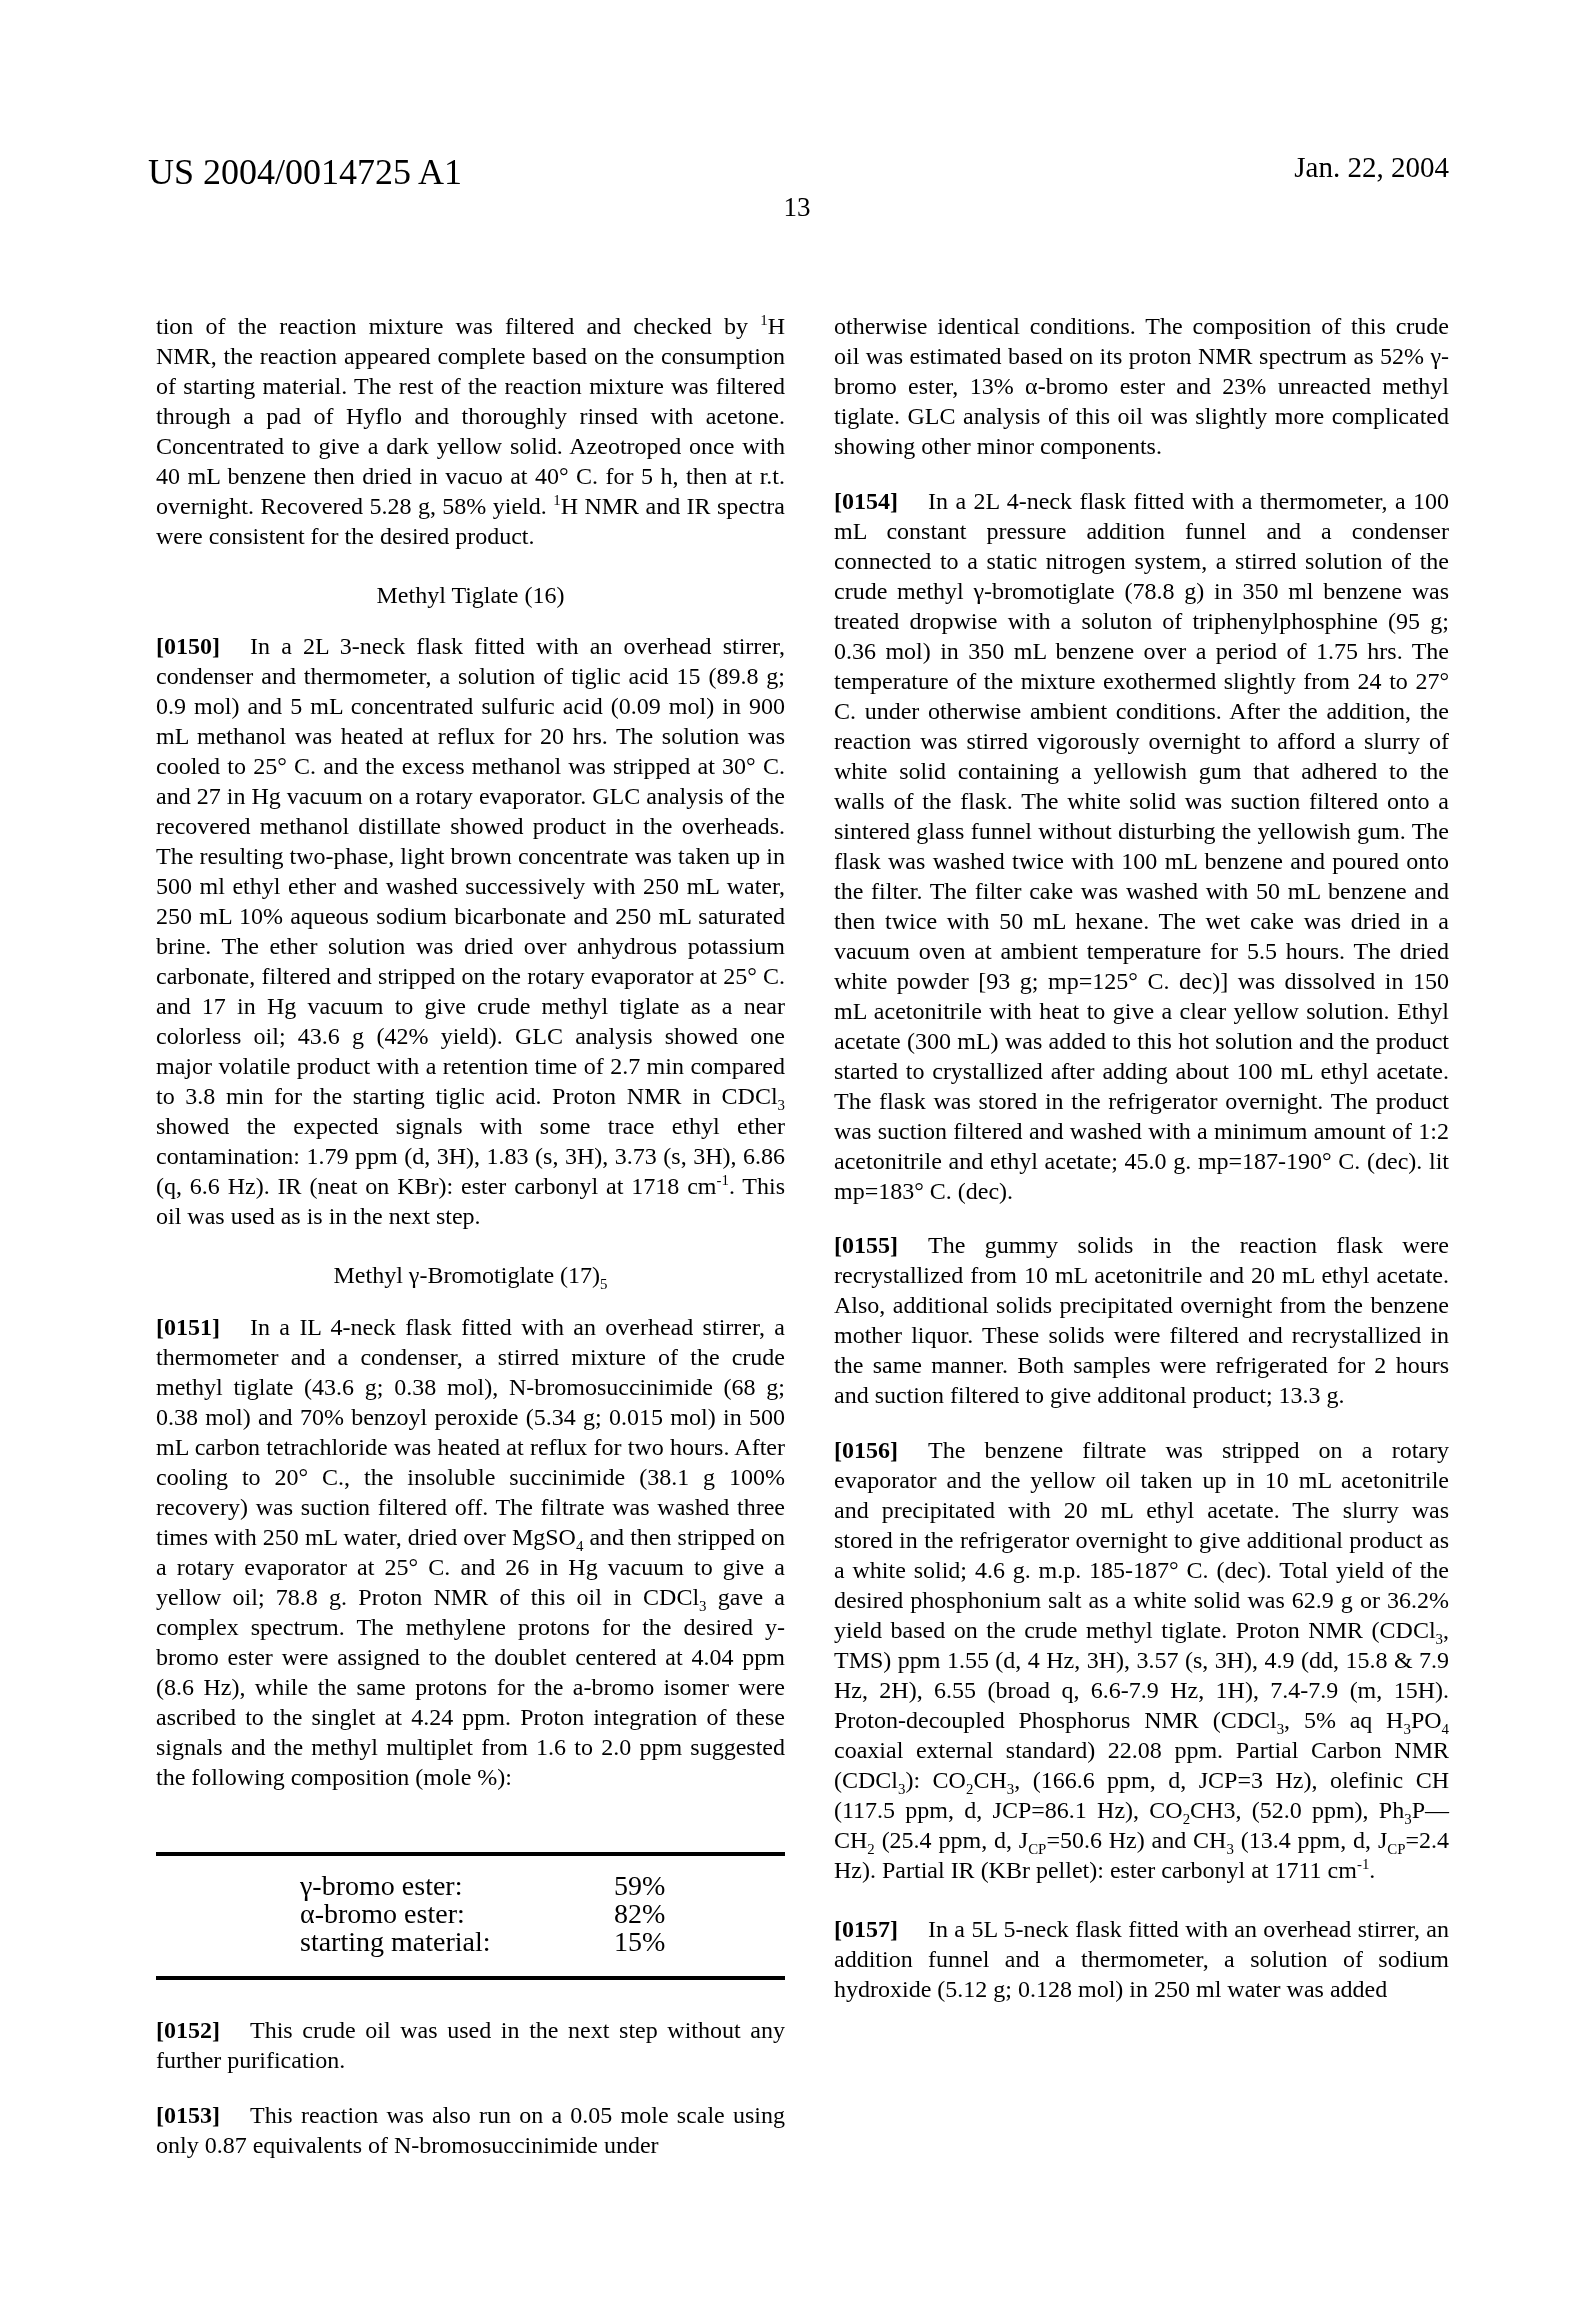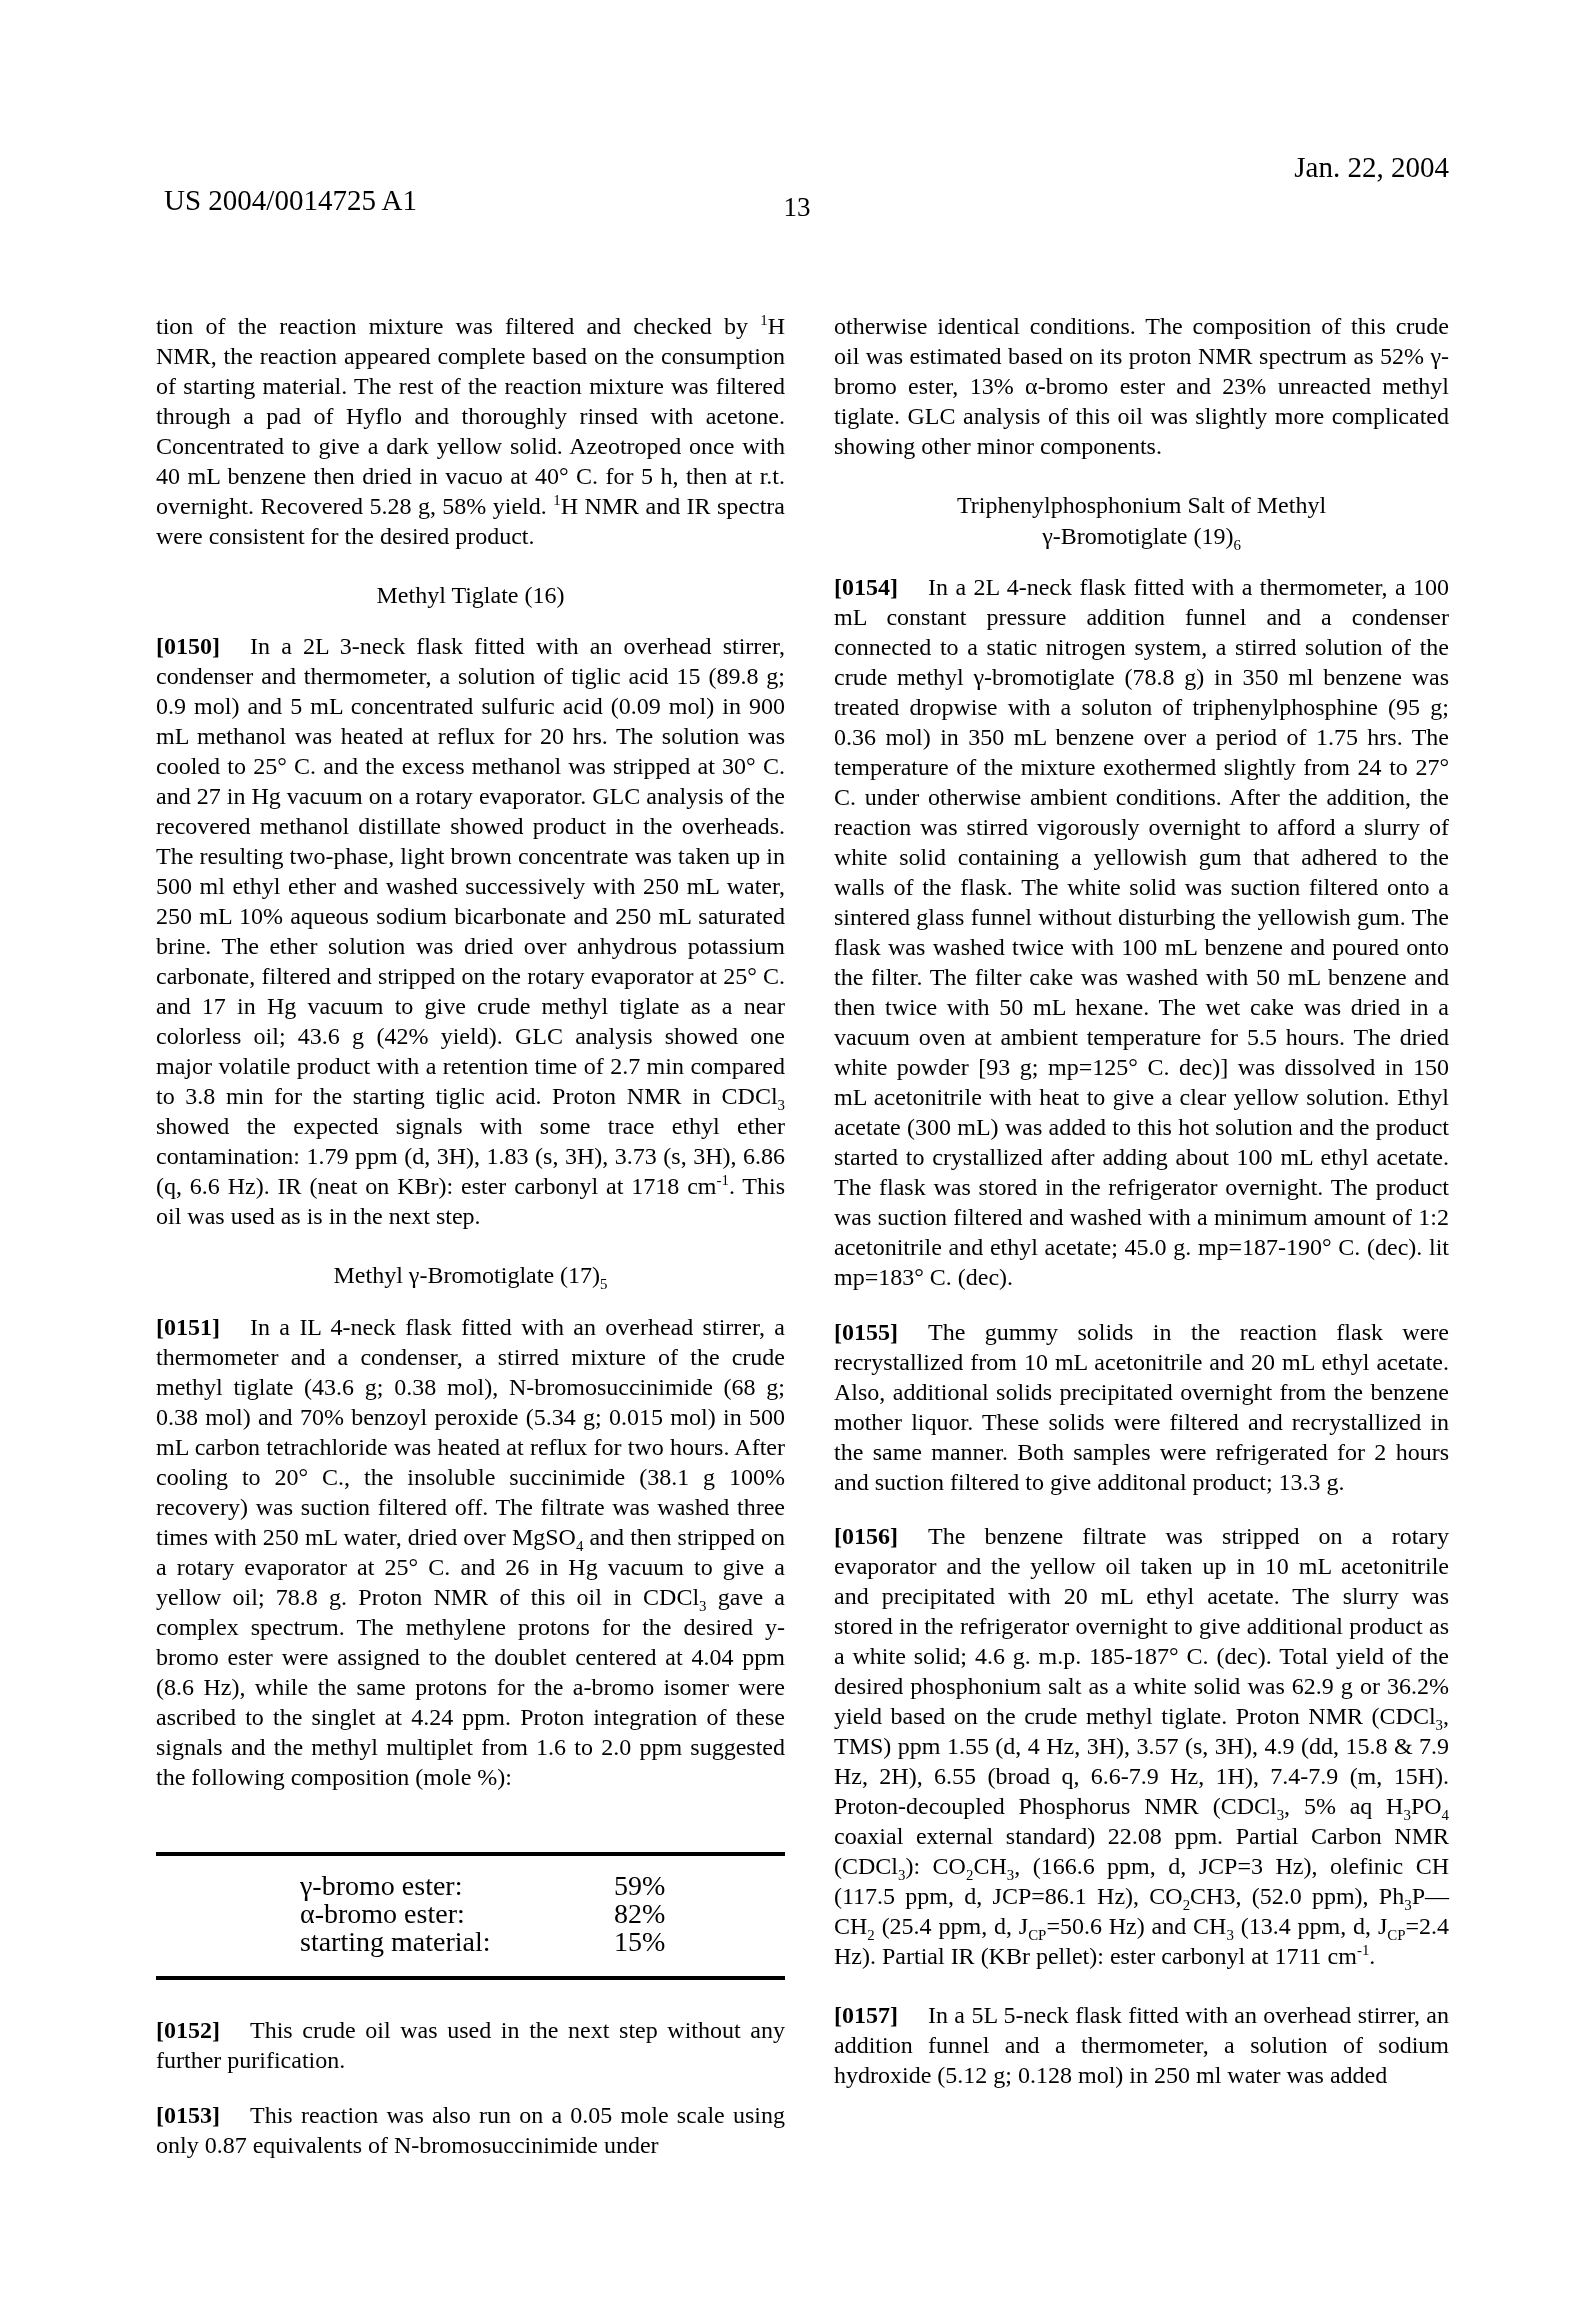--- a/index.html
+++ b/index.html
@@ -11,25 +11,24 @@
     position: relative;
     width: 1578px;
     height: 2319px;
     background: #ffffff;
     color: #000000;
     font-family: "Liberation Serif", "DejaVu Serif", serif;
     overflow: hidden;
   }
   .hdr-pubnum {
     position: absolute;
-    left: 164px;
+    left: 148px;
     top: 151px;
-    font-size: 29px;
+    font-size: 36px;
     white-space: nowrap;
-    margin-top: 33px;
   }
   .hdr-date {
     position: absolute;
     right: 129px;
     top: 151px;
     font-size: 29px;
     white-space: nowrap;
     margin-left: 9px;
   }
   .hdr-pagenum {
@@ -112,24 +111,20 @@
     <p><b class="ptag">[0152]</b><span>This crude oil was used in the next step without any further purification.</span></p>
 
     <p><b class="ptag">[0153]</b><span>This reaction was also run on a 0.05 mole scale using only 0.87 equivalents of N-bromosuccinimide under</span></p>
 
   </div>
 
   <div class="col col-right">
 
     <p>otherwise identical conditions. The composition of this crude oil was estimated based on its proton NMR spectrum as 52% γ-bromo ester, 13% α-bromo ester and 23% unreacted methyl tiglate. GLC analysis of this oil was slightly more complicated showing other minor components.</p>
 
-    <h3 class="sec-heading">
-      <span class="hline">Triphenylphosphonium Salt of Methyl</span>
-      <span class="hline">γ-Bromotiglate (19)<sub>6</sub></span>
-    </h3>
 
     <p><b class="ptag">[0154]</b><span>In a 2L 4-neck flask fitted with a thermometer, a 100 mL constant pressure addition funnel and a condenser connected to a static nitrogen system, a stirred solution of the crude methyl γ-bromotiglate (78.8 g) in 350 ml benzene was treated dropwise with a soluton of triphenylphosphine (95 g; 0.36 mol) in 350 mL benzene over a period of 1.75 hrs. The temperature of the mixture exothermed slightly from 24 to 27° C. under otherwise ambient conditions. After the addition, the reaction was stirred vigorously overnight to afford a slurry of white solid containing a yellowish gum that adhered to the walls of the flask. The white solid was suction filtered onto a sintered glass funnel without disturbing the yellowish gum. The flask was washed twice with 100 mL benzene and poured onto the filter. The filter cake was washed with 50 mL benzene and then twice with 50 mL hexane. The wet cake was dried in a vacuum oven at ambient temperature for 5.5 hours. The dried white powder [93 g; mp=125° C. dec)] was dissolved in 150 mL acetonitrile with heat to give a clear yellow solution. Ethyl acetate (300 mL) was added to this hot solution and the product started to crystallized after adding about 100 mL ethyl acetate. The flask was stored in the refrigerator overnight. The product was suction filtered and washed with a minimum amount of 1:2 acetonitrile and ethyl acetate; 45.0 g. mp=187-190° C. (dec). lit mp=183° C. (dec).</span></p>
 
     <p><b class="ptag">[0155]</b><span>The gummy solids in the reaction flask were recrystallized from 10 mL acetonitrile and 20 mL ethyl acetate. Also, additional solids precipitated overnight from the benzene mother liquor. These solids were filtered and recrystallized in the same manner. Both samples were refrigerated for 2 hours and suction filtered to give additonal product; 13.3 g.</span></p>
 
     <p><b class="ptag">[0156]</b><span>The benzene filtrate was stripped on a rotary evaporator and the yellow oil taken up in 10 mL acetonitrile and precipitated with 20 mL ethyl acetate. The slurry was stored in the refrigerator overnight to give additional product as a white solid; 4.6 g. m.p. 185-187° C. (dec). Total yield of the desired phosphonium salt as a white solid was 62.9 g or 36.2% yield based on the crude methyl tiglate. Proton NMR (CDCl<sub>3</sub>, TMS) ppm 1.55 (d, 4 Hz, 3H), 3.57 (s, 3H), 4.9 (dd, 15.8 &amp; 7.9 Hz, 2H), 6.55 (broad q, 6.6-7.9 Hz, 1H), 7.4-7.9 (m, 15H). Proton-decoupled Phosphorus NMR (CDCl<sub>3</sub>, 5% aq H<sub>3</sub>PO<sub>4</sub> coaxial external standard) 22.08 ppm. Partial Carbon NMR (CDCl<sub>3</sub>): CO<sub>2</sub>CH<sub>3</sub>, (166.6 ppm, d, JCP=3 Hz), olefinic CH (117.5 ppm, d, JCP=86.1 Hz), CO<sub>2</sub>CH3, (52.0 ppm), Ph<sub>3</sub>P—CH<sub>2</sub> (25.4 ppm, d, J<sub>CP</sub>=50.6 Hz) and CH<sub>3</sub> (13.4 ppm, d, J<sub>CP</sub>=2.4 Hz). Partial IR (KBr pellet): ester carbonyl at 1711 cm<sup>-1</sup>.</span></p>
 
     <h3 class="sec-heading">
     </h3>
 

